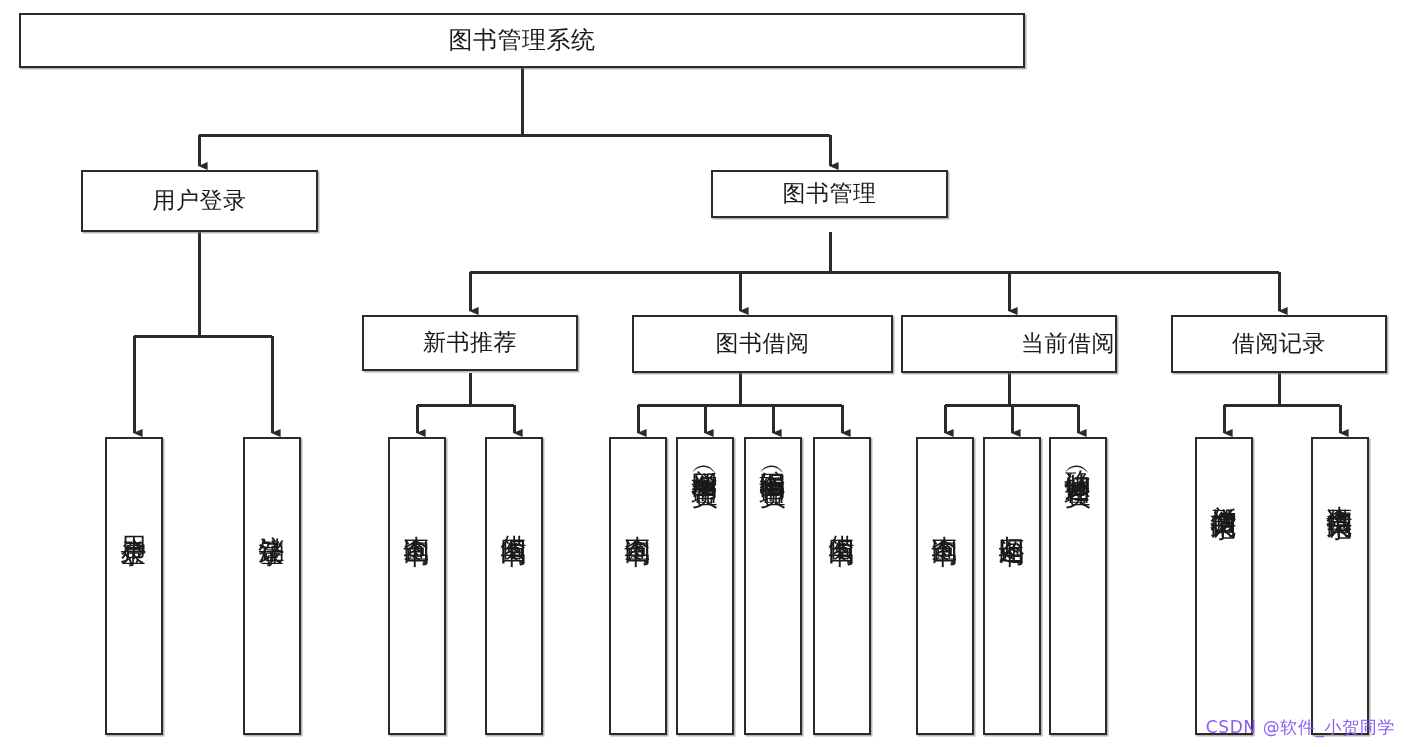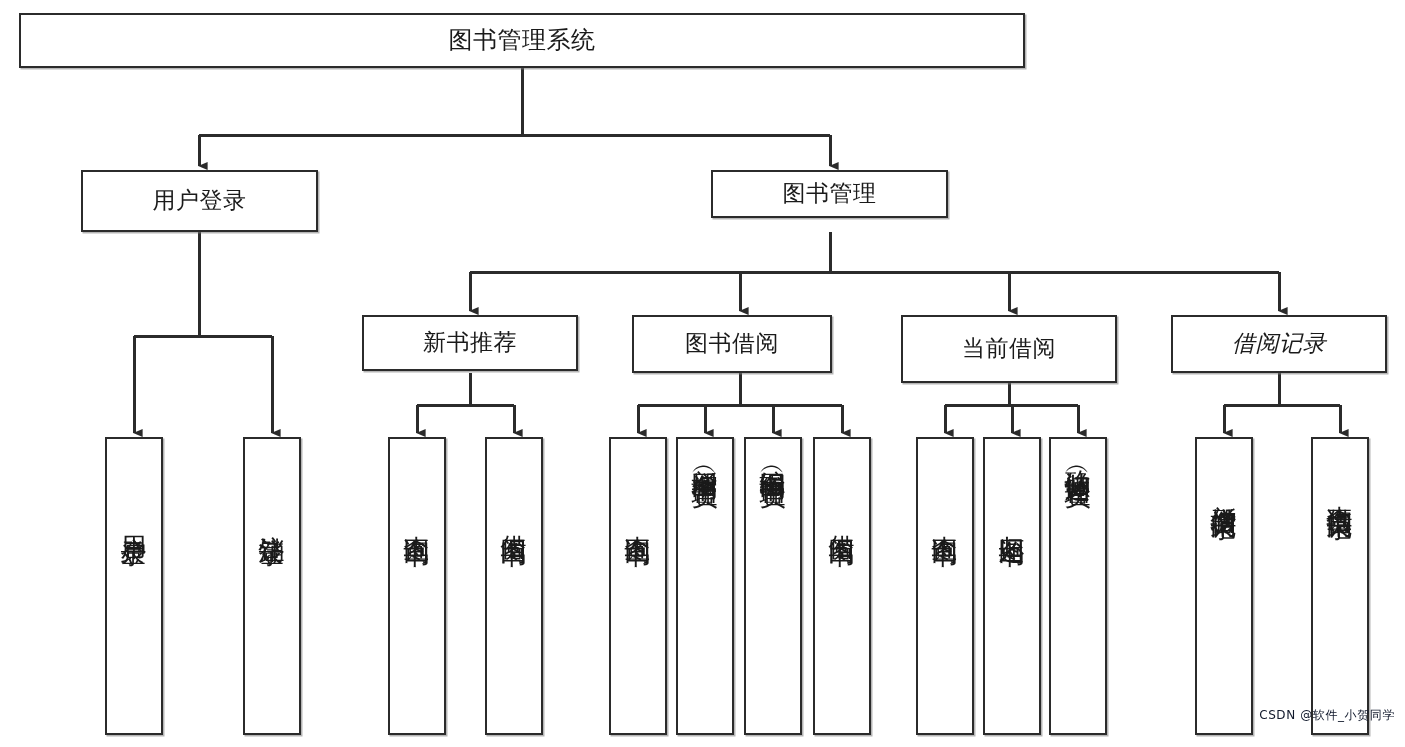--- a/index.html
+++ b/index.html
@@ -69,23 +69,23 @@
   }
   .node.vert.mid .node-label {
     margin-top: 40px;
   }
   .node.vert.tall .node-label {
     margin-top: 4px;
   }
   #watermark {
     position: absolute;
     right: 10px;
-    bottom: 23px;
-    font-size: 12px;
-    color: #0f172a;
+    bottom: 8px;
+    font-size: 17px;
+    color: #8b5cf6;
     letter-spacing: 0.6px;
     white-space: nowrap;
     user-select: none;
   }
 </style>
 </head>
 <body>
 
 <div id="diagram-root">
 
@@ -146,27 +146,27 @@
   <div class="node horiz" style="left:81px; top:170px; width:237px; height:62px;">
     <span class="node-label">用户登录</span>
   </div>
   <div class="node horiz" style="left:711px; top:170px; width:237px; height:48px;">
     <span class="node-label">图书管理</span>
   </div>
 
   <div class="node horiz" style="left:362px; top:315px; width:216px; height:56px;">
     <span class="node-label">新书推荐</span>
   </div>
-  <div class="node horiz" style="left:632px; top:315px; width:200px; height:58px;">
+  <div class="node horiz" style="left:632px; top:315px; width:261px; height:58px;">
     <span class="node-label">图书借阅</span>
   </div>
-  <div class="node horiz" style="left:901px; top:315px; width:216px; height:68px;">
+  <div class="node horiz" style="left:901px; top:315px; width:216px; height:58px;justify-content:flex-end;">
     <span class="node-label">当前借阅</span>
   </div>
-  <div class="node horiz" style="left:1171px; top:315px; width:216px; height:58px;font-style:italic;">
+  <div class="node horiz" style="left:1171px; top:315px; width:216px; height:58px;">
     <span class="node-label">借阅记录</span>
   </div>
 
   <div class="node vert short" style="left:105px; top:437px; width:58px; height:298px;">
     <span class="node-label">用户登录</span>
   </div>
   <div class="node vert short" style="left:243px; top:437px; width:58px; height:298px;">
     <span class="node-label">注销登录</span>
   </div>
 

